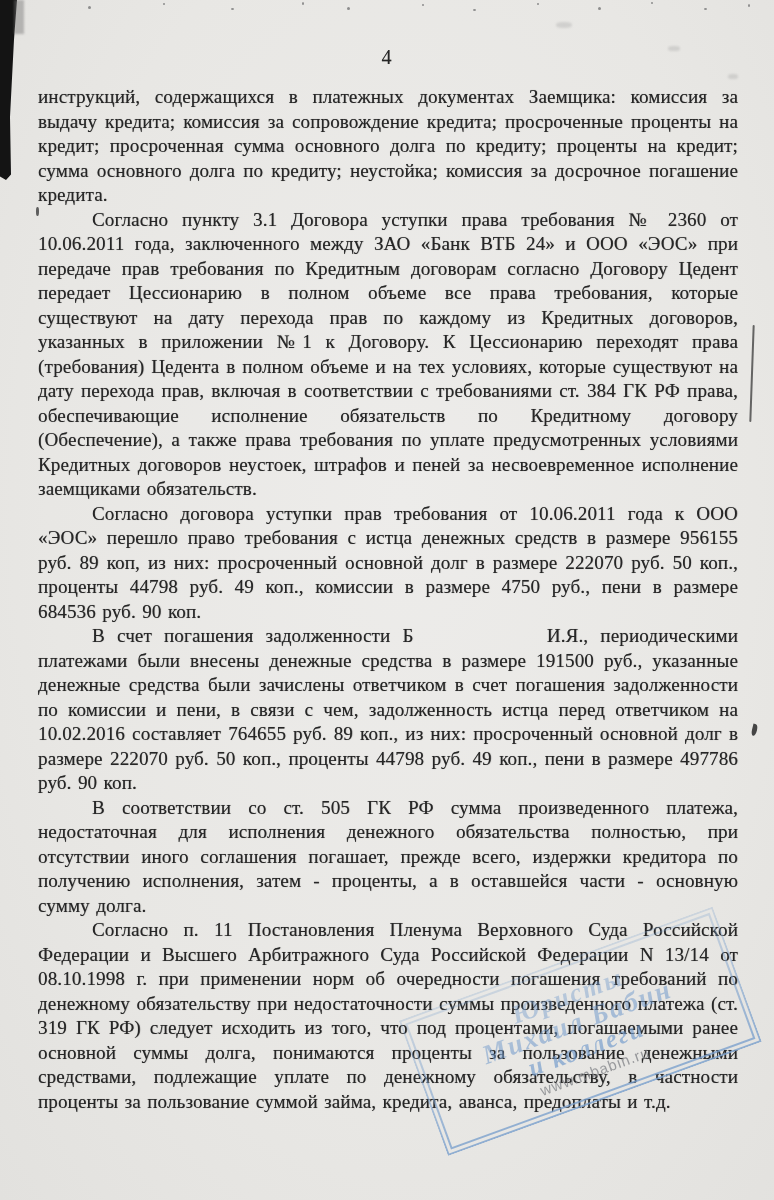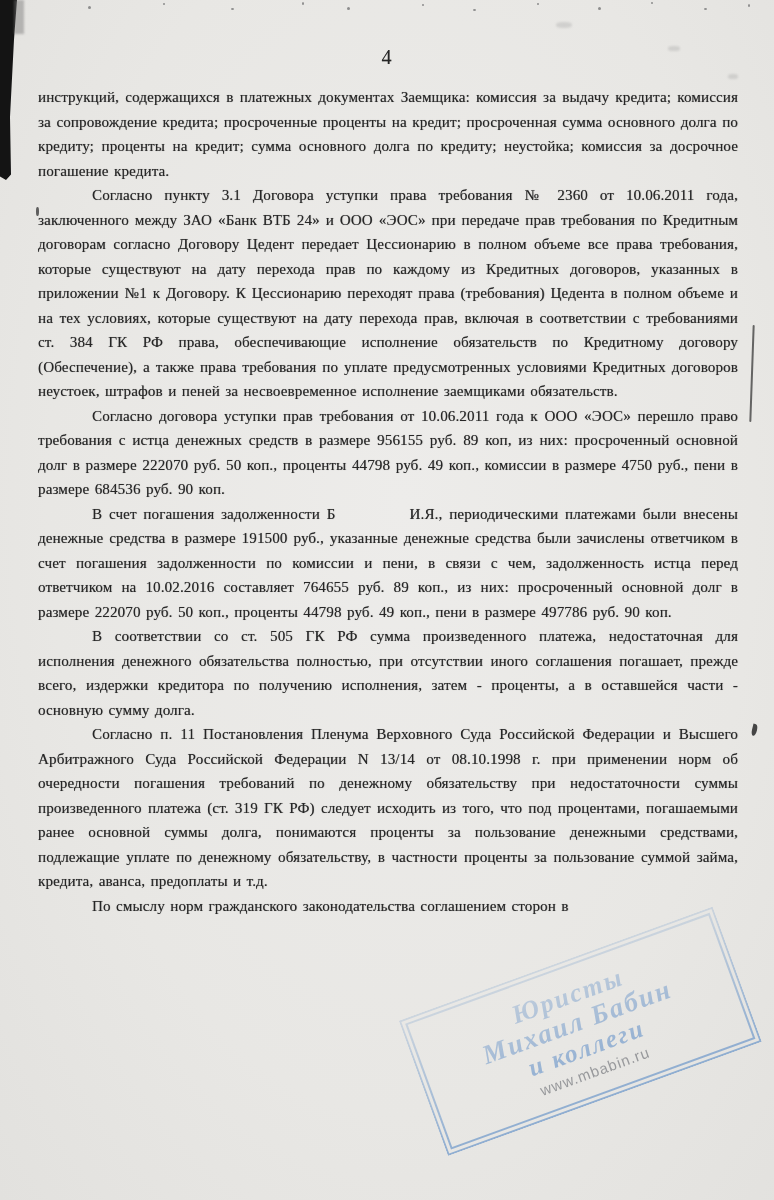--- a/index.html
+++ b/index.html
@@ -16,21 +16,21 @@
   .page-number {
     margin-top: 46px;
     text-align: center;
     font-size: 20px;
     letter-spacing: 1px;
     text-shadow: 0.3px 0.3px 0.6px rgba(40,40,40,0.5);
   }
   .text-block {
     margin: 16px 36px 0 38px;
     width: 700px;
-    font-size: 15px;
+    font-size: 19px;
     line-height: 24.5px;
     text-align: justify;
     word-spacing: 1.5px;
     letter-spacing: 0.15px;
     text-shadow: 0.3px 0.3px 0.7px rgba(35,35,35,0.55);
   }
   .para { margin: 0; text-indent: 54px; }
   .para.no-indent { text-indent: 0; }
 
   
@@ -93,21 +93,20 @@
 
   <div class="page-number">4</div>
 
   <div class="text-block">
     <p class="para no-indent">инструкций, содержащихся в платежных документах Заемщика: комиссия за выдачу кредита; комиссия за сопровождение кредита; просроченные проценты на кредит; просроченная сумма основного долга по кредиту; проценты на кредит; сумма основного долга по кредиту; неустойка; комиссия за досрочное погашение кредита.</p>
     <p class="para">Согласно пункту 3.1 Договора уступки права требования № 2360 от 10.06.2011 года, заключенного между ЗАО «Банк ВТБ 24» и ООО «ЭОС» при передаче прав требования по Кредитным договорам согласно Договору Цедент передает Цессионарию в полном объеме все права требования, которые существуют на дату перехода прав по каждому из Кредитных договоров, указанных в приложении №1 к Договору. К Цессионарию переходят права (требования) Цедента в полном объеме и на тех условиях, которые существуют на дату перехода прав, включая в соответствии с требованиями ст. 384 ГК РФ права, обеспечивающие исполнение обязательств по Кредитному договору (Обеспечение), а также права требования по уплате предусмотренных условиями Кредитных договоров неустоек, штрафов и пеней за несвоевременное исполнение заемщиками обязательств.</p>
     <p class="para">Согласно договора уступки прав требования от 10.06.2011 года к ООО «ЭОС» перешло право требования с истца денежных средств в размере 956155 руб. 89 коп, из них: просроченный основной долг в размере 222070 руб. 50 коп., проценты 44798 руб. 49 коп., комиссии в размере 4750 руб., пени в размере 684536 руб. 90 коп.</p>
     <p class="para">В счет погашения задолженности Б&nbsp;&nbsp;&nbsp;&nbsp;&nbsp;&nbsp;&nbsp;&nbsp;&nbsp;&nbsp;&nbsp;И.Я., периодическими платежами были внесены денежные средства в размере 191500 руб., указанные денежные средства были зачислены ответчиком в счет погашения задолженности по комиссии и пени, в связи с чем, задолженность истца перед ответчиком на 10.02.2016 составляет 764655 руб. 89 коп., из них: просроченный основной долг в размере 222070 руб. 50 коп., проценты 44798 руб. 49 коп., пени в размере 497786 руб. 90 коп.</p>
     <p class="para">В соответствии со ст. 505 ГК РФ сумма произведенного платежа, недостаточная для исполнения денежного обязательства полностью, при отсутствии иного соглашения погашает, прежде всего, издержки кредитора по получению исполнения, затем - проценты, а в оставшейся части - основную сумму долга.</p>
     <p class="para">Согласно п. 11 Постановления Пленума Верховного Суда Российской Федерации и Высшего Арбитражного Суда Российской Федерации N 13/14 от 08.10.1998 г. при применении норм об очередности погашения требований по денежному обязательству при недостаточности суммы произведенного платежа (ст. 319 ГК РФ) следует исходить из того, что под процентами, погашаемыми ранее основной суммы долга, понимаются проценты за пользование денежными средствами, подлежащие уплате по денежному обязательству, в частности проценты за пользование суммой займа, кредита, аванса, предоплаты и т.д.</p>
-    <p class="para">По смыслу норм гражданского законодательства соглашением сторон в</p>
   </div>
 
   <div class="corner-bar"></div>
   <div class="corner-shade"></div>
   <div class="edge-line"></div>
   <div class="pen-tick"></div>
   <div class="margin-tick"></div>
 
   <div class="speck" style="left:88px;  top:6px;  width:3px; height:3px;"></div>
   <div class="speck" style="left:163px; top:3px;  width:2px; height:2px;"></div>

